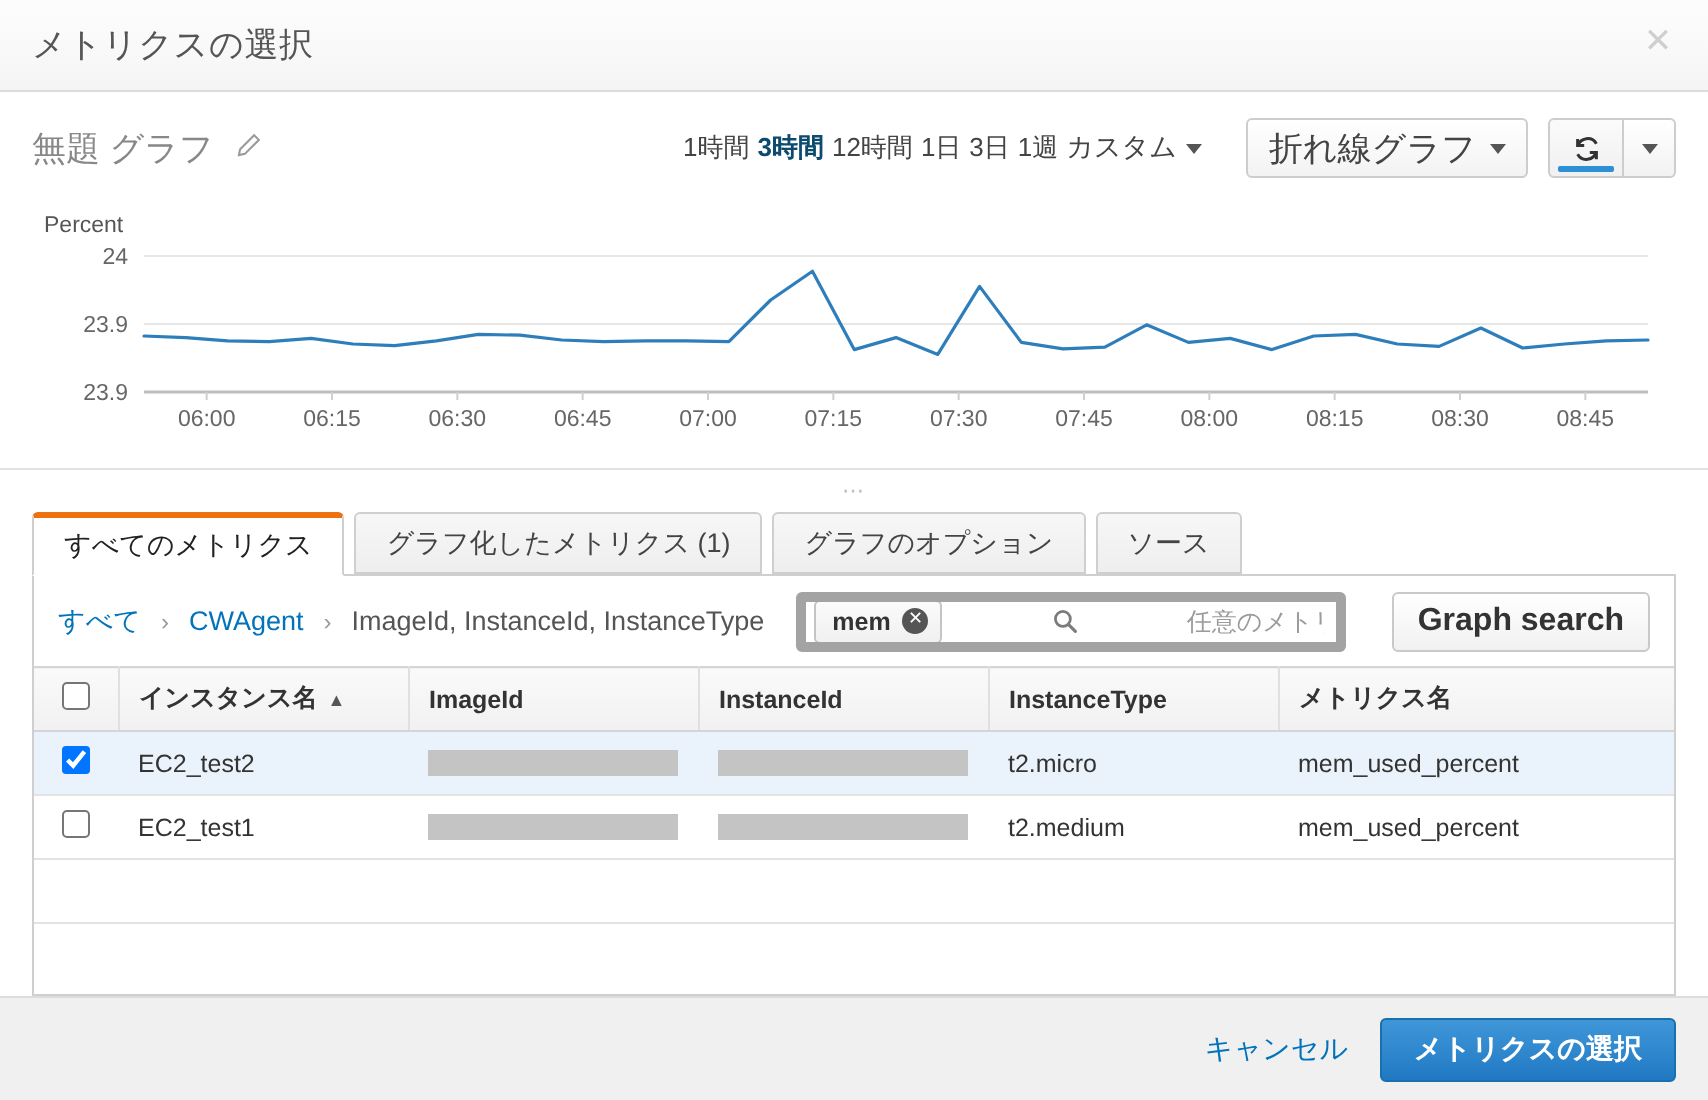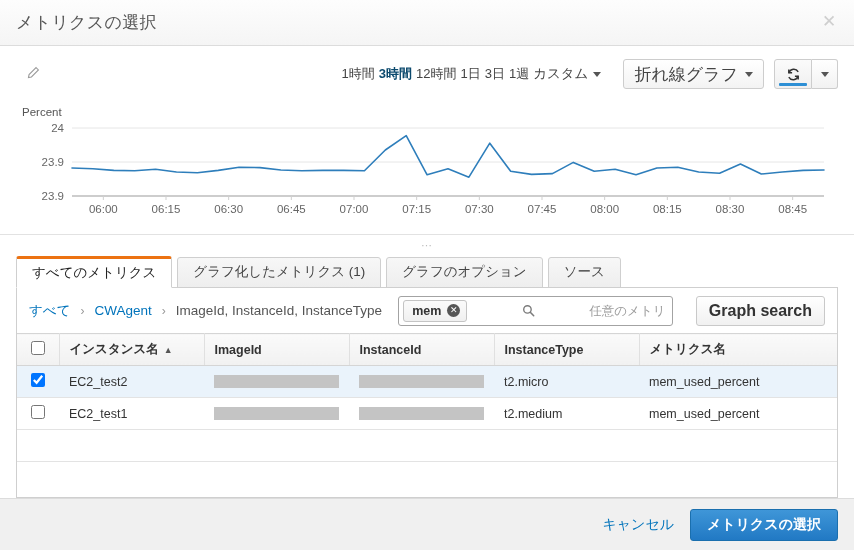--- a/index.html
+++ b/index.html
@@ -72,21 +72,21 @@
   .chart-wrap svg { display:block; }
   .axis-unit { font-size:11.5px; fill:#555; }
   .tick-text { font-size:11.5px; fill:#666; }
   .xtick-text { font-size:11.5px; fill:#666; text-anchor:middle; }
 
   .divider-row { flex:0 0 22px; position:relative; border-top:1px solid #e2e2e2; }
   .drag-dots { position:absolute; left:50%; top:4px; transform:translateX(-50%);
                letter-spacing:1px; color:#bdbdbd; font-size:11px; cursor:row-resize; }
 
   
-  .tabs { flex:0 0 32px; display:flex; align-items:center; padding:0 16px;
+  .tabs { flex:0 0 32px; display:flex; align-items:flex-start; padding:0 16px;
           position:relative; }
   .tabs::after{content:"";position:absolute;left:16px;right:16px;bottom:0;height:1px;background:#cfcfcf;}
   .tab {
     height:31px; padding:0 15px; display:flex;align-items:center;
     font-size:13.5px; color:#444; border:1px solid #cfcfcf;
     border-radius:3px 3px 0 0; background:linear-gradient(#f7f7f7,#eeeeee);
     margin-right:5px; cursor:pointer; position:relative; z-index:1;
   }
   .tab.active {
     background:#fff; color:#222; border-bottom-color:#fff;
@@ -97,21 +97,21 @@
   .panel { flex:1 1 auto; margin:0 16px; border:1px solid #cfcfcf; border-top:none;
            display:flex; flex-direction:column; background:#fff; overflow:hidden; }
 
   .bcbar { height:45px; flex:0 0 45px; display:flex; align-items:center;
            padding:0 12px; gap:10px; }
   .bc { font-size:13.5px; color:#0073bb; cursor:pointer; }
   .bc.plain { color:#555; cursor:default; }
   .bc-sep { color:#999; font-size:12px; }
 
   .searchbox {
-    margin-left:6px; flex:0 1 275px; height:30px; border:1px solid #a3a3a3;
+    margin-left:6px; flex:0 1 275px; height:30px; border:5px solid #a3a3a3;
     border-radius:3px; background:#fff; display:flex; align-items:center;
     padding:0 4px; overflow:hidden;gap:47px;
   }
   .chip {
     display:flex;align-items:center;gap:6px; height:22px; padding:0 6px 0 8px;
     background:linear-gradient(#fbfbfb,#f0f0f0); border:1px solid #c4c4c4;
     border-radius:3px; font-size:12.5px; color:#333; font-weight:bold;
     white-space:nowrap; cursor:default;
   }
   .chip-x {
@@ -173,20 +173,21 @@
 <body>
 
 <div class="modal">
 
   <div class="titlebar">
     <span class="title">メトリクスの選択</span>
     <span class="close-x">✕</span>
   </div>
 
   <div class="graph-head">
+    <span class="graph-title">無題 グラフ</span>
     <span class="pencil">
       <svg width="14" height="14" viewBox="0 0 16 16" aria-hidden="true">
         <path d="M11.5 1.8l2.7 2.7-8 8-3.4.7.7-3.4 8-8z" fill="none" stroke="#9a9a9a" stroke-width="1.2"></path>
       </svg>
     </span>
 
     <div class="ranges">
       <span class="r">1時間</span>
       <span class="r active">3時間</span>
       <span class="r">12時間</span>

